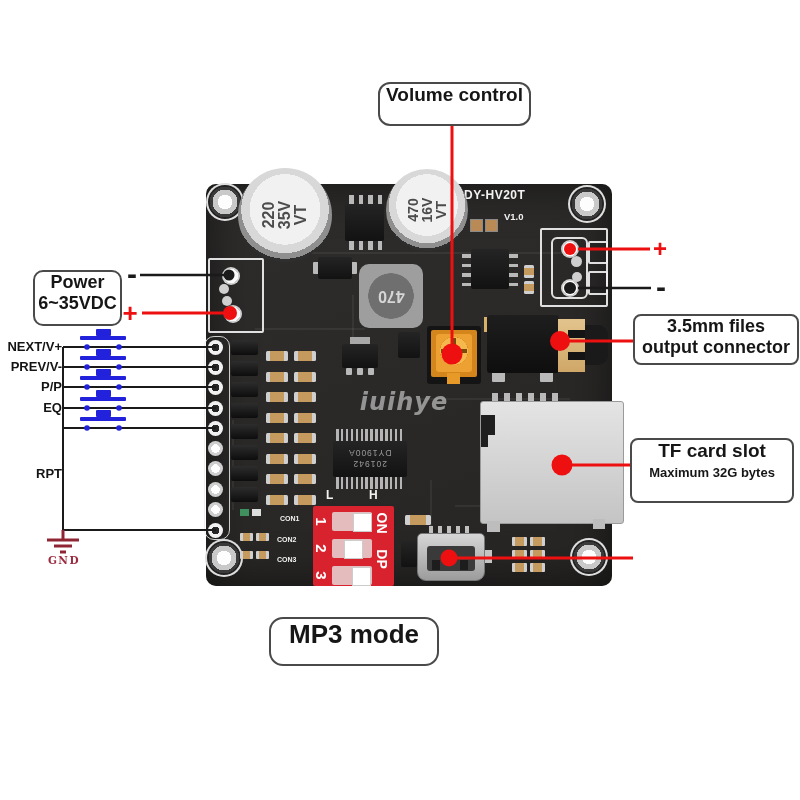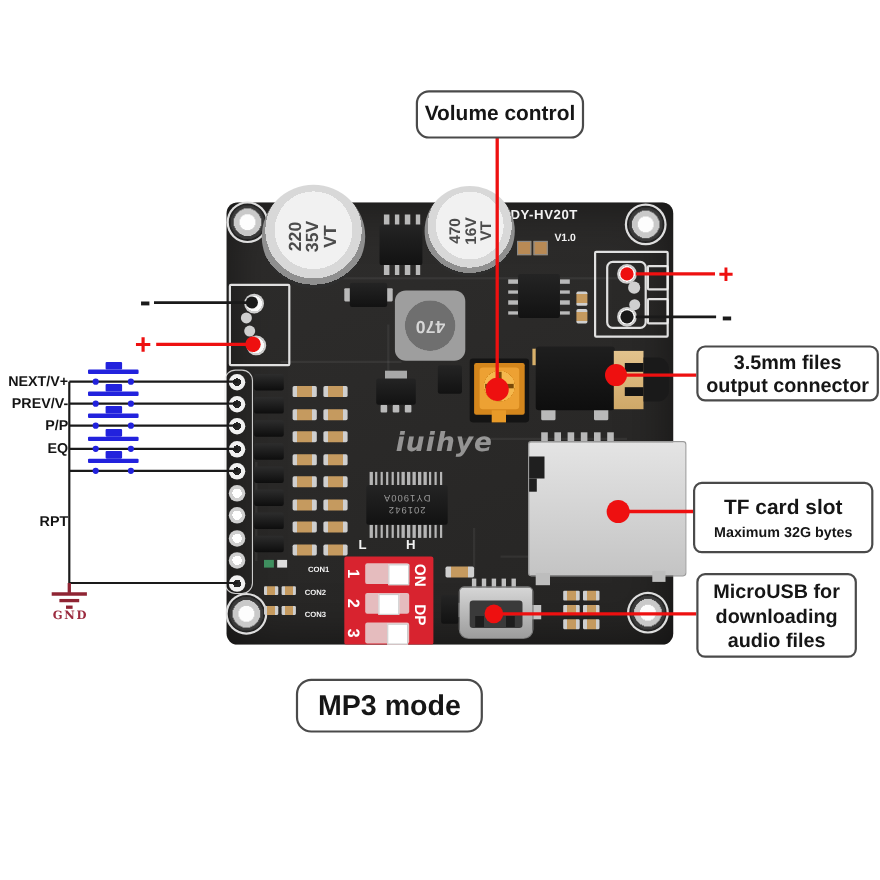--- a/index.html
+++ b/index.html
@@ -16,21 +16,21 @@
   .cap{border-radius:50%;z-index:7;display:flex;align-items:center;justify-content:center;
        background:radial-gradient(circle at 50% 44%,#f1f1f1 0 50%,#d8d8d8 50% 62%,#8f8f8f 62% 70%,#2e2e2e 70% 82%,#141414 82% 100%);}
   .captext{transform:rotate(-90deg);text-align:center;font-weight:bold;color:#4c4c4c;line-height:1.0;}
   .chip{background:linear-gradient(180deg,#242424,#121212);border-radius:2px;z-index:5;}
   .pin{background:#b9b9b9;z-index:4;border-radius:1px;}
   .res{border-radius:1.5px;z-index:4;background:linear-gradient(90deg,#cfcfcf 0 20%,#c59a5f 20% 80%,#cfcfcf 80% 100%);}
   .resv{border-radius:1.5px;z-index:4;background:linear-gradient(180deg,#cfcfcf 0 20%,#c59a5f 20% 80%,#cfcfcf 80% 100%);}
   .padc{border-radius:50%;z-index:5;}
   .whitepad{background:radial-gradient(circle,#fafafa 0 55%,#cfcfcf 55% 100%);}
   .callout{position:absolute;background:#fff;border:2px solid #4a4a4a;border-radius:10px;display:flex;
-           flex-direction:column;align-items:center;justify-content:center;text-align:center;color:#161616;
+           flex-direction:column;align-items:center;text-align:center;color:#161616;
            font-weight:bold;z-index:60;}
   .ctl{position:absolute;left:0;width:62px;text-align:right;font-size:13px;font-weight:bold;color:#141414;z-index:60;height:16px;line-height:16px;}
   .silktext{color:#f2f2f2;font-weight:bold;z-index:6;line-height:1;}
   #svgOverlay{position:absolute;left:0;top:0;z-index:40;pointer-events:none;}
   #watermark{left:348px;top:388px;width:112px;text-align:center;font-style:italic;font-weight:bold;
              font-size:24px;color:rgba(255,255,255,.5);z-index:8;letter-spacing:1px;font-family:"DejaVu Sans",sans-serif;}
   #gndText{left:42px;top:554px;width:44px;text-align:center;font-family:"DejaVu Serif",serif;
            font-size:10.5px;font-weight:bold;color:#9c2b3f;letter-spacing:1.5px;z-index:45;}
   .diptext{color:#fff;font-weight:bold;z-index:6;text-align:center;line-height:1;}
 </style>
@@ -356,30 +356,29 @@
 
   <div class="ctl" style="top:339px;">NEXT/V+</div>
   <div class="ctl" style="top:359px;">PREV/V-</div>
   <div class="ctl" style="top:379px;">P/P</div>
   <div class="ctl" style="top:400px;">EQ</div>
   <div class="ctl" style="top:420px;margin-top:46px;">RPT</div>
 
   <div class="callout" style="left:378px;top:82px;width:149px;height:40px;font-size:19px;border-radius:12px;">
     <span>Volume control</span>
   </div>
+  <div class="callout" style="left:33px;top:270px;width:85px;height:52px;font-size:18px;line-height:21px;">
+    <span>Power</span>
+    <span>6~35VDC</span>
+  </div>
   <div class="callout" style="left:633px;top:314px;width:162px;height:47px;font-size:18px;line-height:21px;border-radius:8px;">
     <span>3.5mm files</span>
     <span>output connector</span>
   </div>
   <div class="callout" style="left:630px;top:438px;width:160px;height:61px;border-radius:8px;">
     <span style="font-size:19px;">TF card slot</span>
     <span style="font-size:13px;margin-top:3px;">Maximum 32G bytes</span>
   </div>
-  <div class="callout" style="left:633px;top:521px;width:142px;height:73px;font-size:18px;line-height:22px;border-radius:8px;">
-    <span>MicroUSB for</span>
-    <span>downloading</span>
-    <span>audio files</span>
-  </div>
   <div class="callout" style="left:269px;top:617px;width:166px;height:45px;font-size:26px;border-radius:14px;">
     <span>MP3 mode</span>
   </div>
 
 </div>
 
 </body></html>

